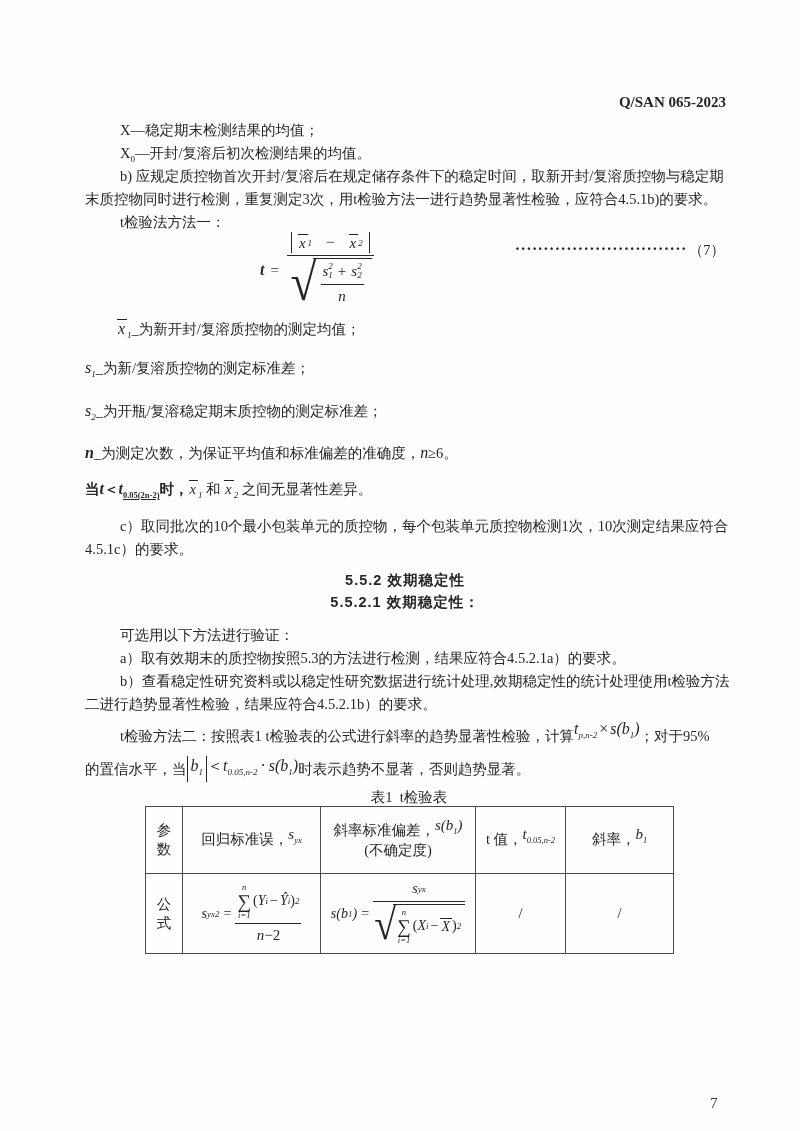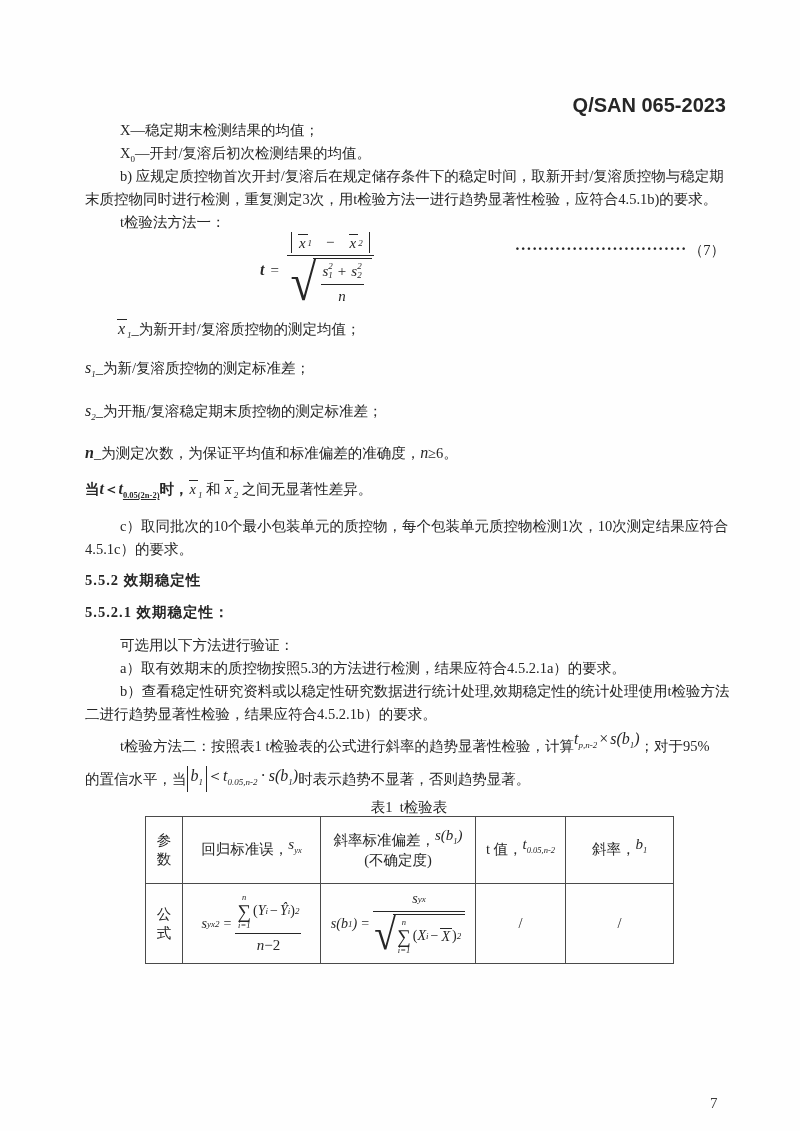--- a/index.html
+++ b/index.html
@@ -3,30 +3,30 @@
 <meta charset="utf-8">
 <style>
   * { box-sizing: border-box; }
   html,body { margin:0; padding:0; background:#ffffff; }
   .page {
     position:relative; width:800px; height:1131px; background:#fefefe;
     font-family:"Liberation Serif", serif; color:#262626; overflow:hidden;
   }
   .doc-header {
     position:absolute; top:94px; right:74px;
-    font-family:Liberation Sans, sans-serif; font-weight:bold;
-    font-size:20px; letter-spacing:0px; white-space:pre;
+    font-family:Liberation Serif, serif; font-weight:bold;
+    font-size:15px; letter-spacing:0px; white-space:pre;
   }
   .content { position:absolute; left:0; top:0; right:0; bottom:0; padding:119px 75px 0 85px; }
   .ln { font-size:14.5px; line-height:23px; height:23px; white-space:nowrap; }
   .ln .t, .def .t, .concl .t { white-space:pre; }
   .ind { padding-left:35px; }
-  .heading { font-family:Liberation Serif, serif; font-weight:bold; font-size:14.5px; letter-spacing:1px; }
+  .heading { font-family:Liberation Sans, sans-serif; font-weight:bold; font-size:14.5px; letter-spacing:1px;text-align:center; }
   .h552 { margin-top:8px; height:22px; line-height:22px; }
-  .h5521 { margin-top:10px; height:22px; line-height:22px; }
+  .h5521 { height:22px; line-height:22px; }
   i { font-family:"Liberation Serif", serif; font-style:italic; }
   sub { font-size:9px; font-style:italic; }
   sup { font-size:9px; font-style:italic; }
   .ov { display:inline-block; border-top:1.3px solid #262626; padding:1px 2px 0 1px; line-height:1.0; }
   
   .f15-row { display:flex; align-items:flex-start; margin-top:-2px; height:78px; margin-left:175px; }
   .f15-math { display:inline-flex; align-items:center; font-size:15px; }
   .f15-lhs { font-weight:bold; font-size:16px; margin-right:6px; }
   .f15-eq { margin-right:8px; }
   .vfrac, .vfrac2 { display:inline-flex; flex-direction:column; align-items:center; }

